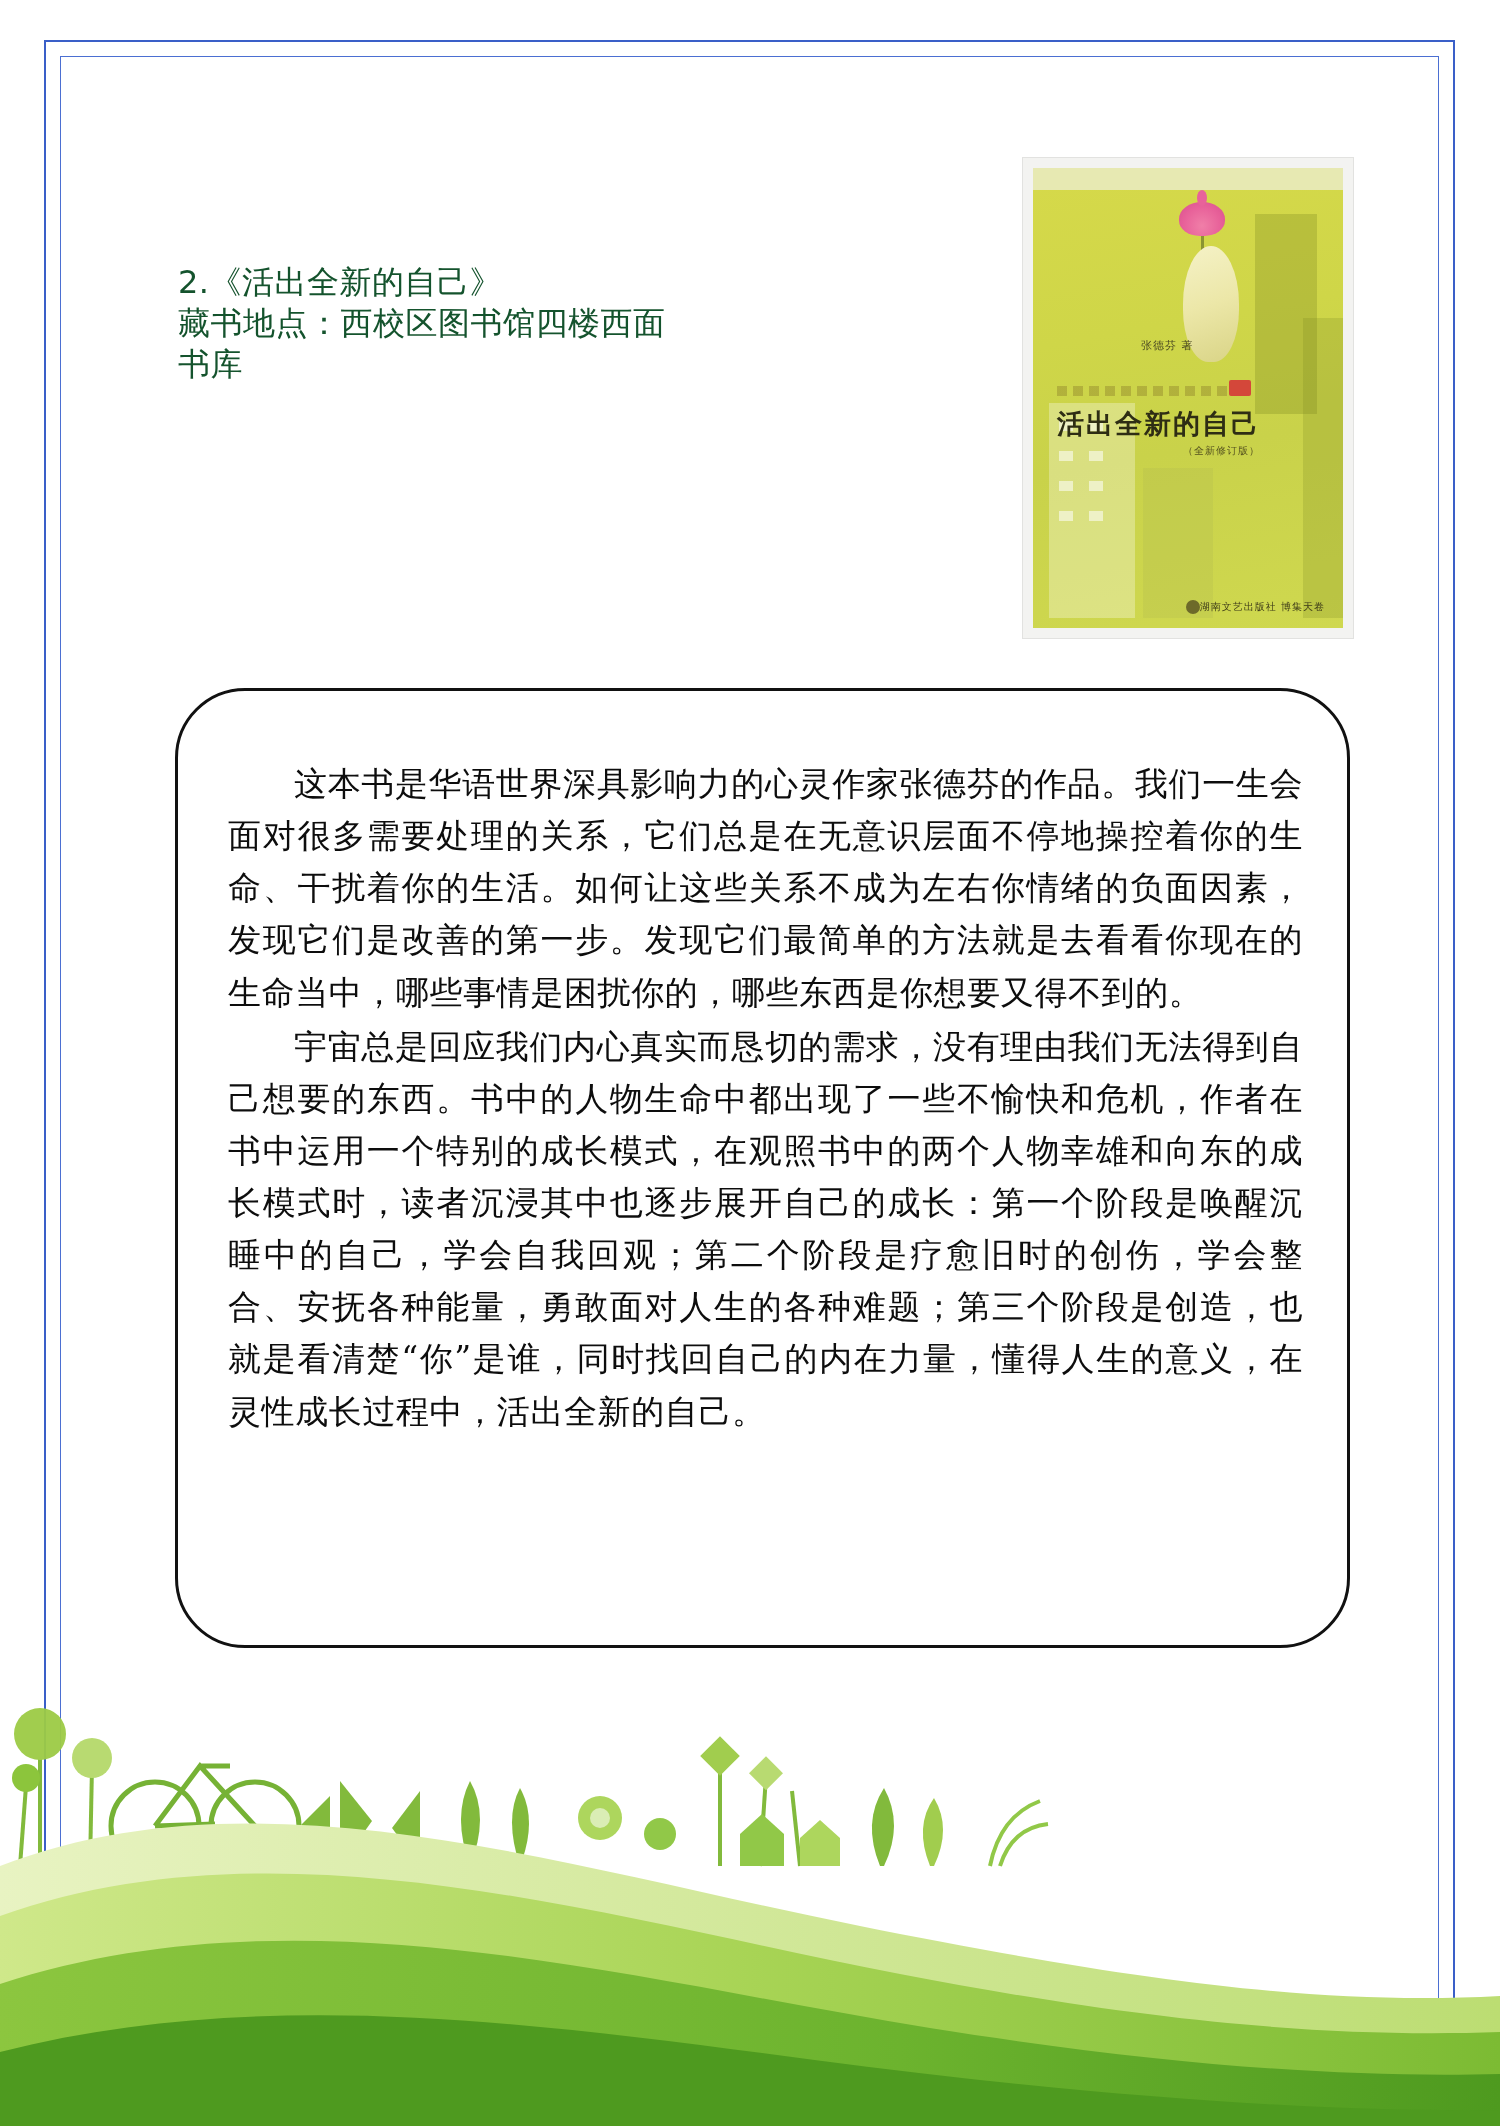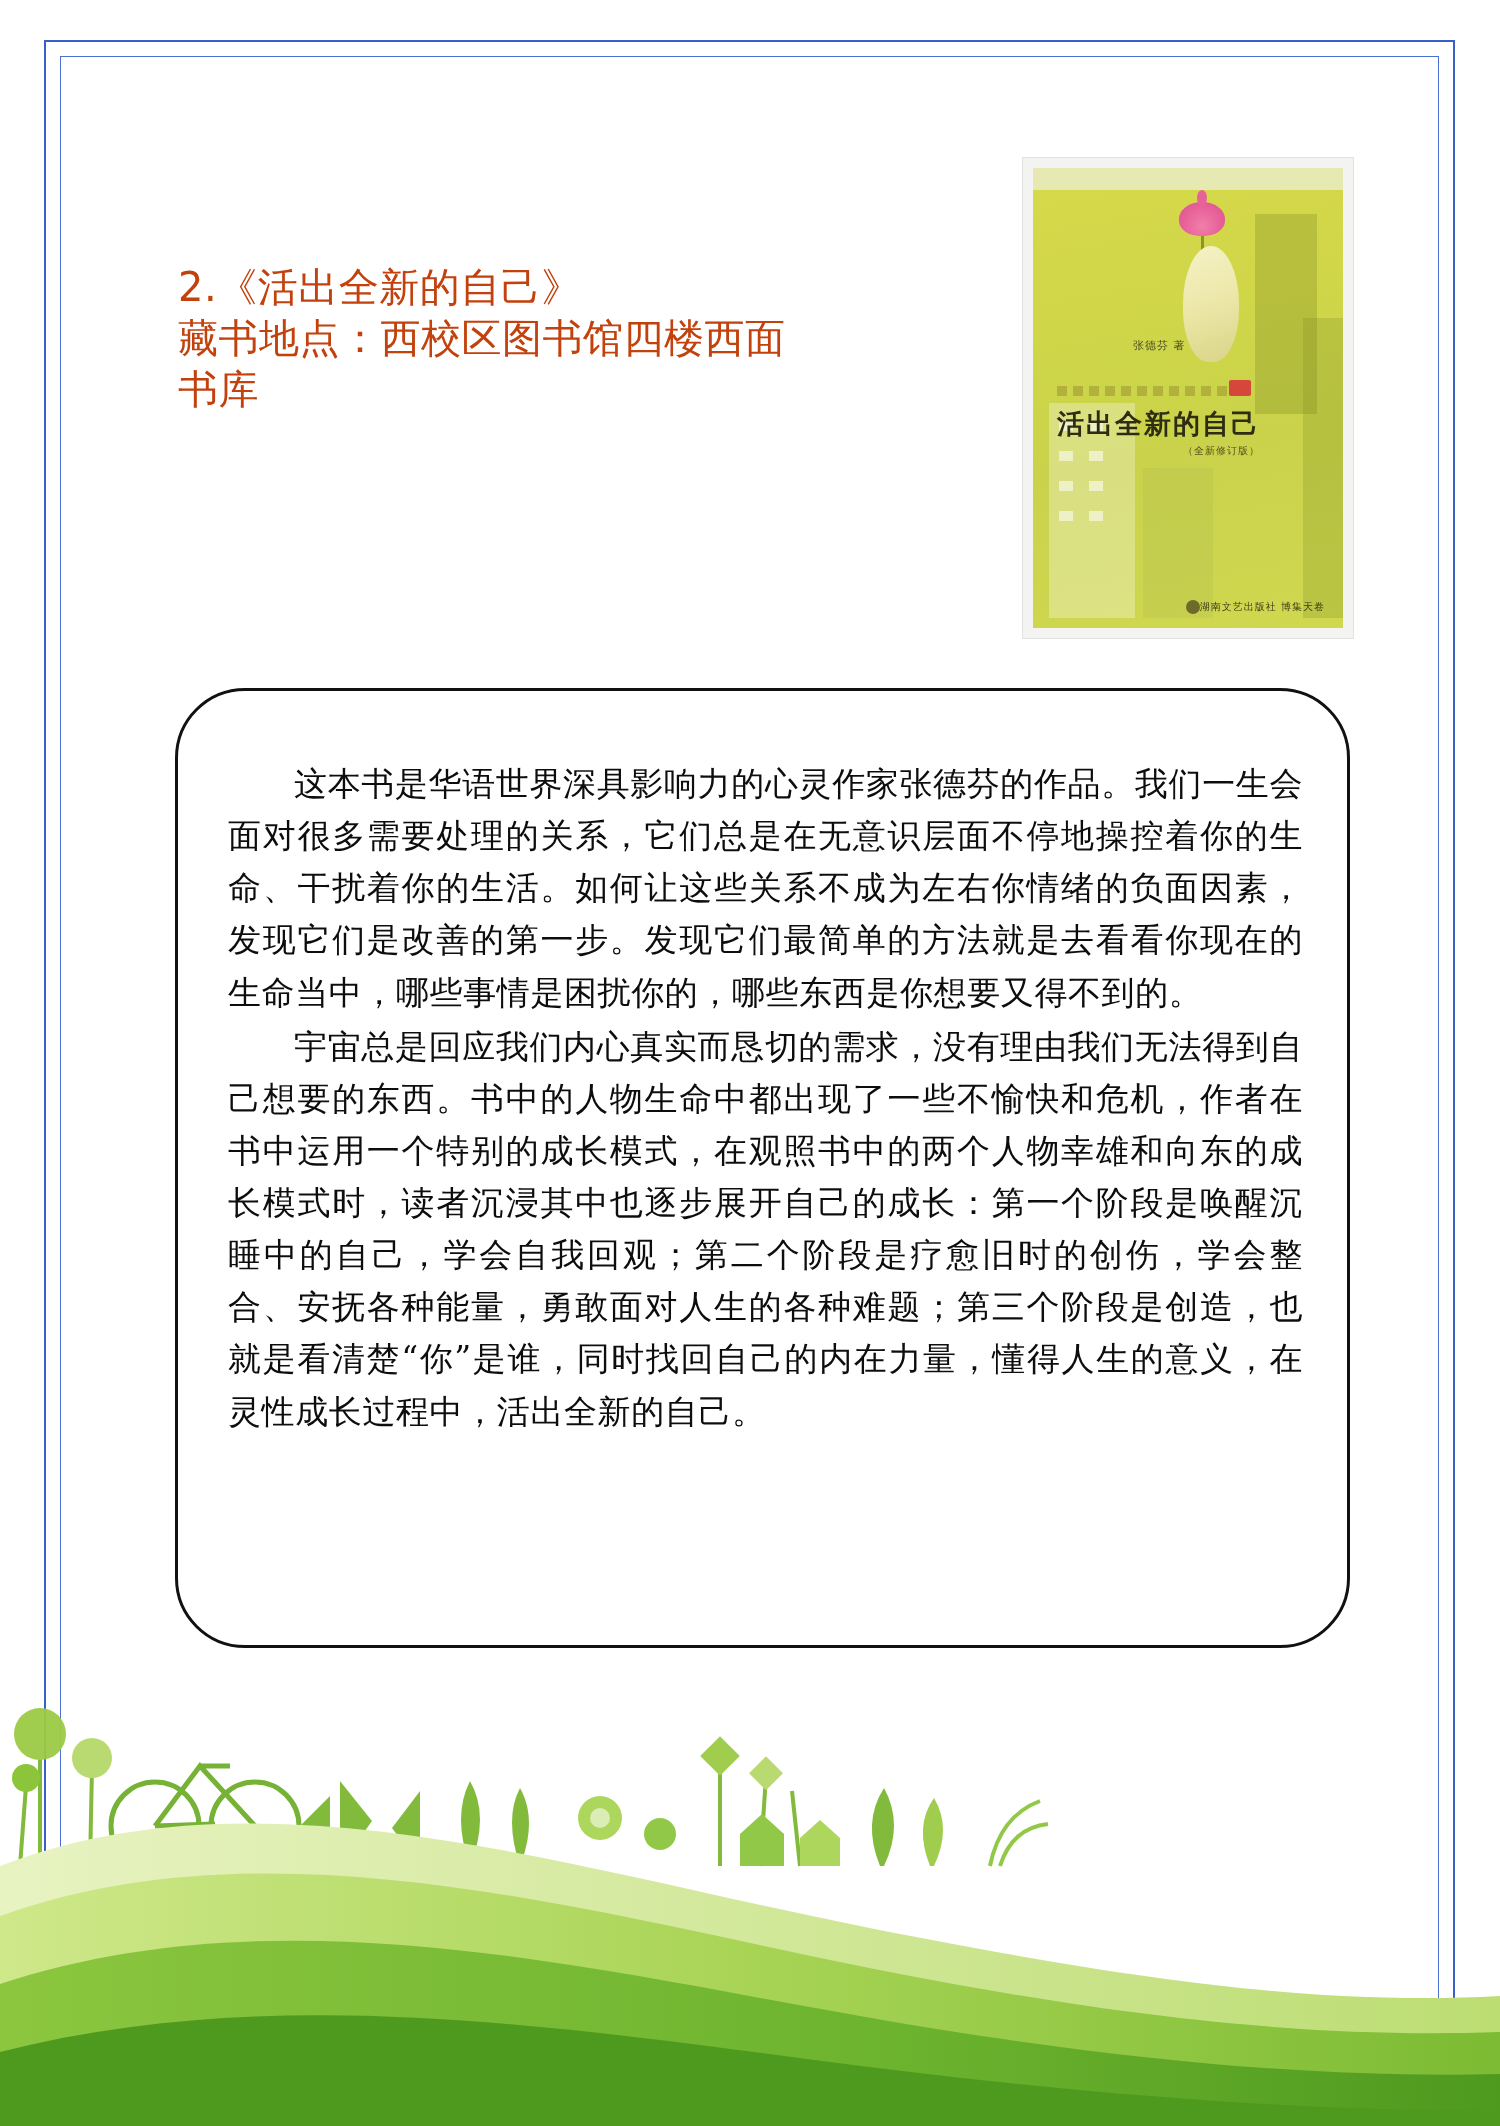--- a/index.html
+++ b/index.html
@@ -43,23 +43,23 @@
     box-sizing: border-box;
   }
 
   
   .book-info {
     position: absolute;
     left: 178px;
     top: 262px;
     width: 720px;
     font-family: "DejaVu Sans", sans-serif;
-    font-size: 40px;
+    font-size: 32px;
     line-height: 1.28;
-    color: #c2410c;
+    color: #14532d;
     letter-spacing: 0.5px;
   }
   .book-info div { white-space: pre-wrap; }
 
   
   .cover-wrap {
     position: absolute;
     left: 1023px;
     top: 158px;
     width: 330px;
@@ -111,21 +111,21 @@
   .cover .lotus:after {
     content: ""; position: absolute; left: 18px; top: -12px; width: 10px; height: 16px;
     background: #e8629a; border-radius: 50%;
   }
   .cover .bud {
     position: absolute; left: 150px; top: 78px; width: 56px; height: 116px;
     background: linear-gradient(160deg, #f5f2c7 0%, #ece7a8 50%, #d9d486 100%);
     border-radius: 50% 50% 45% 45%;
   }
   .cover .author {
-    position: absolute; left: 100px; top: 170px;
+    position: absolute; left: 108px; top: 170px;
     font-family: "DejaVu Sans", sans-serif;
     font-size: 11px; color: #4b4a22; letter-spacing: 1px;
   }
   .cover .subtitle-line {
     position: absolute; left: 24px; top: 218px; width: 190px; height: 10px;
     background: repeating-linear-gradient(90deg, rgba(120,100,30,0.45) 0 10px, rgba(0,0,0,0) 10px 16px);
     opacity: .7;
   }
   .cover .badge {
     position: absolute; left: 196px; top: 212px; width: 22px; height: 16px;

